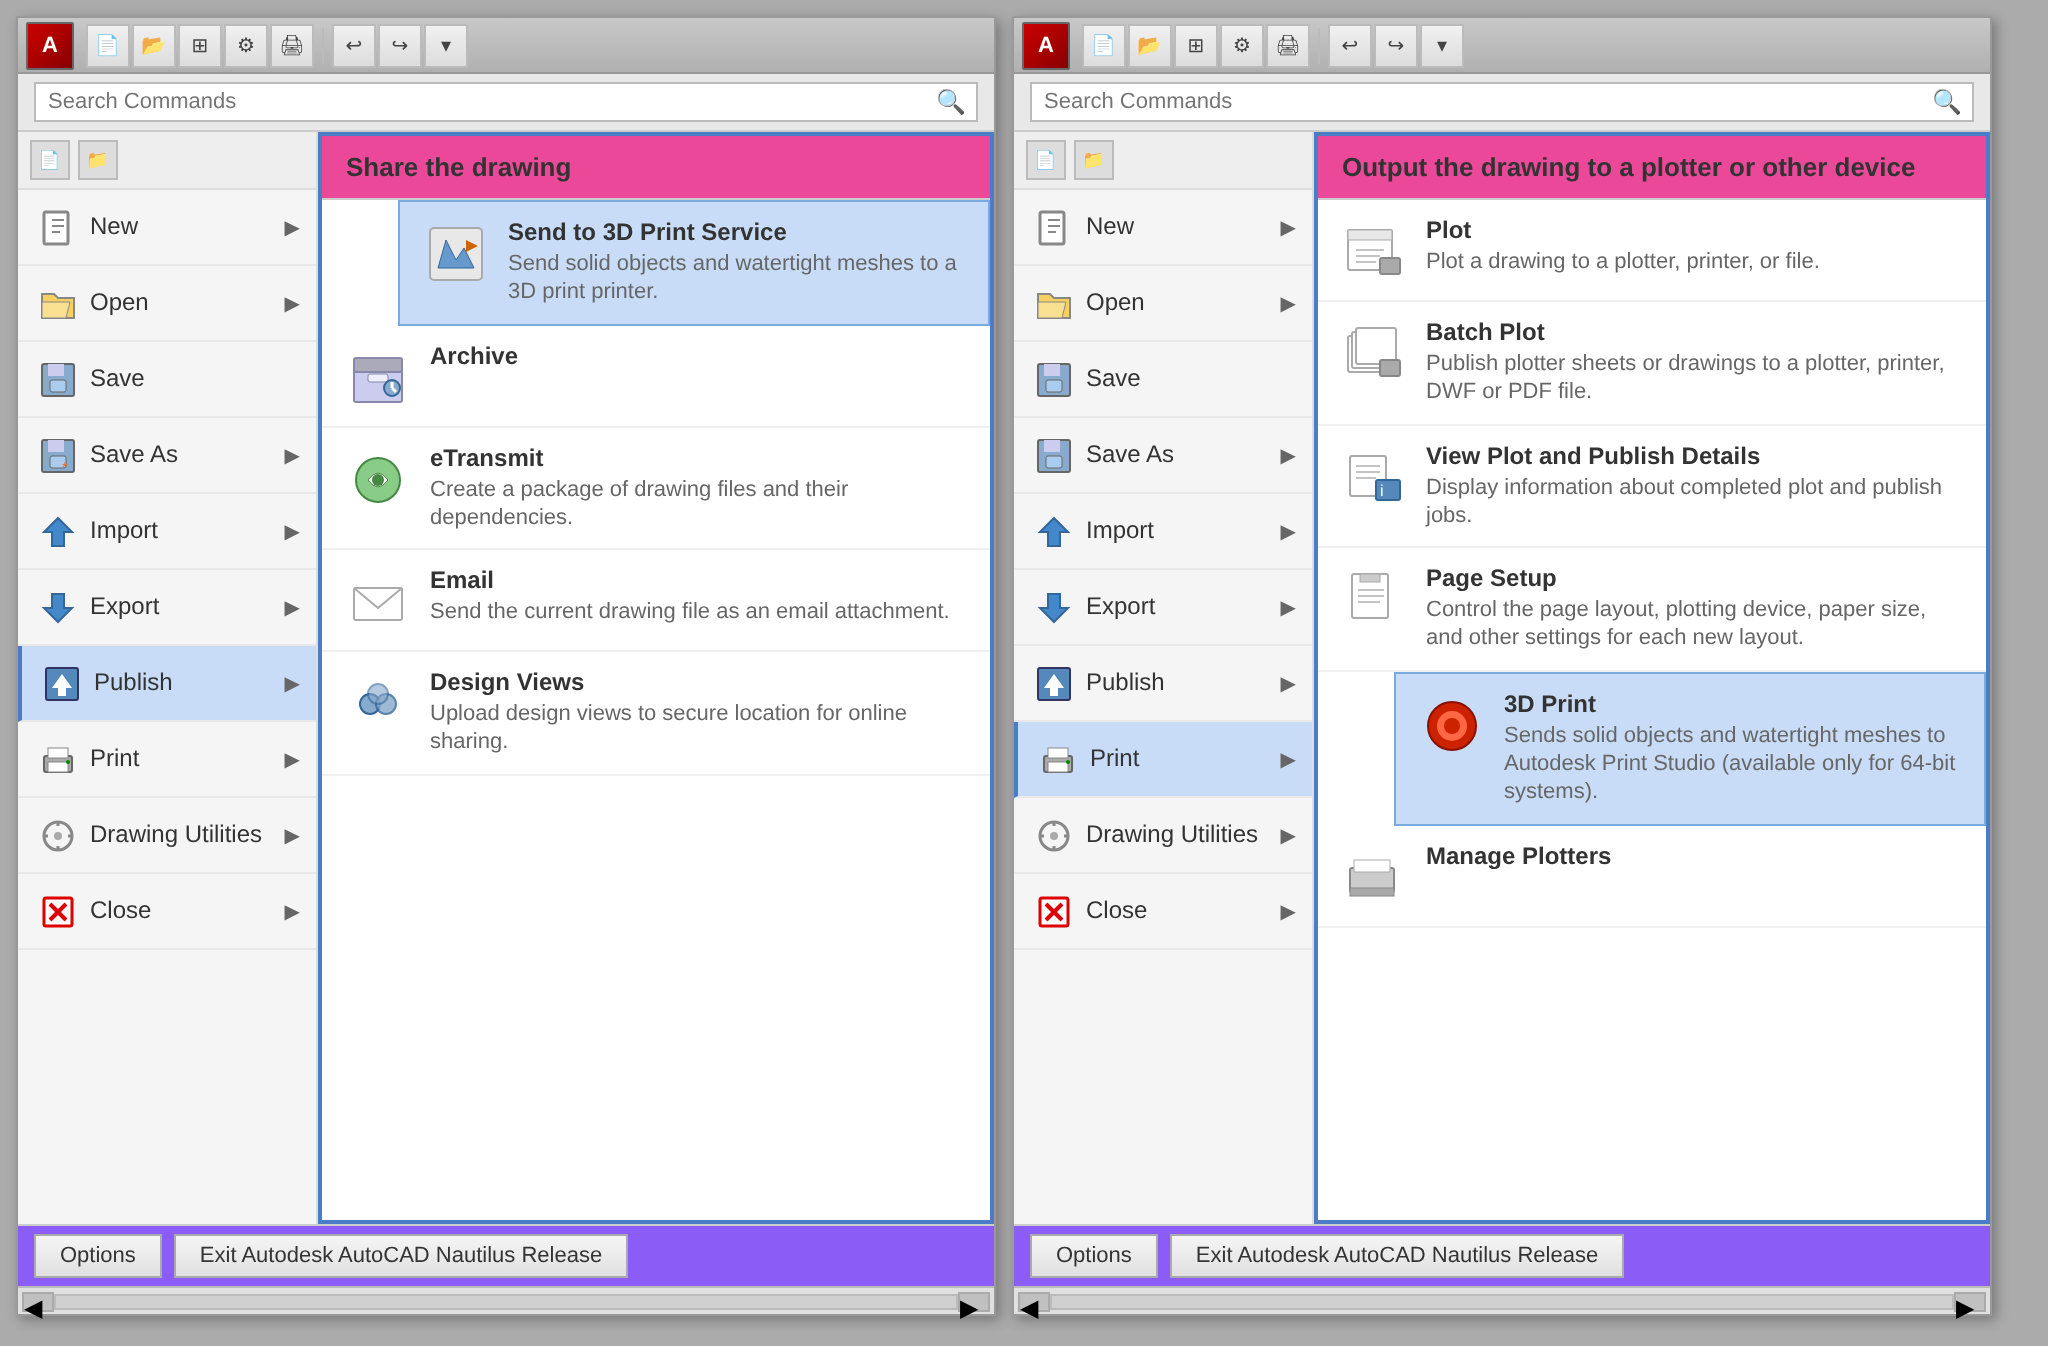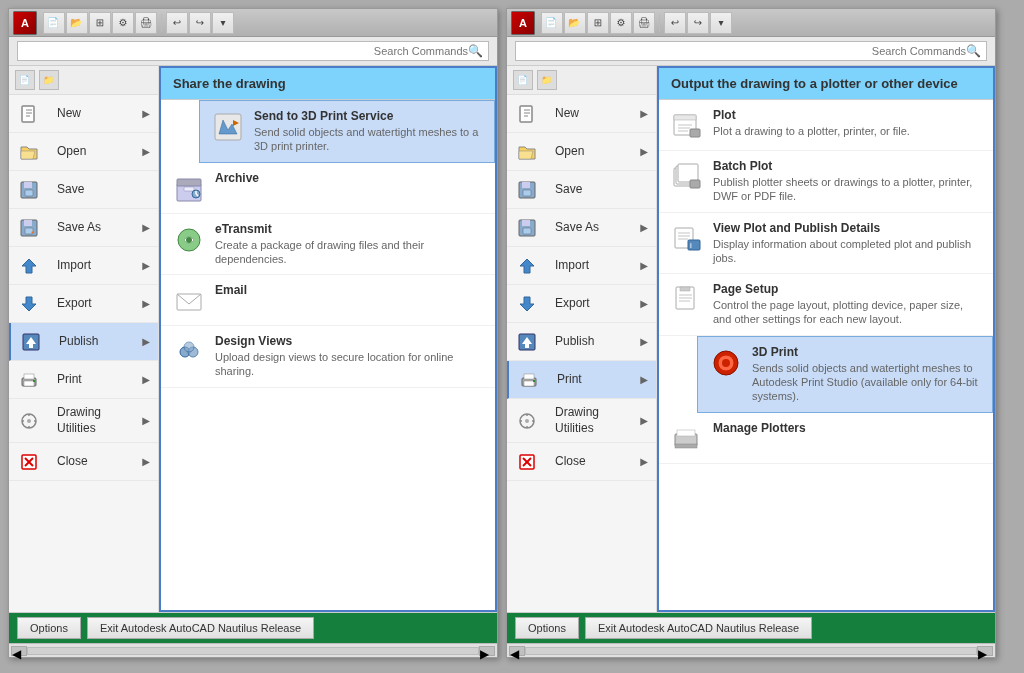--- a/index.html
+++ b/index.html
@@ -25,21 +25,20 @@
       box-shadow: 2px 2px 6px rgba(0,0,0,0.3);
     }
 
     .search-input {
       width: 100%;
       border: 1px solid #bbb;
       padding: 3px 6px;
       font-size: 11px;
       background: white;
       color: #999;
-      text-align: right;
     }
 
     .content-area {
       display: flex;
       flex: 1;
       overflow: hidden;
     }
 
     .sidebar {
       width: 150px;
@@ -47,21 +46,21 @@
       border-right: 1px solid #ddd;
       overflow-y: auto;
     }
 
     .sidebar-item {
       display: flex;
       align-items: center;
       padding: 6px 8px;
       cursor: pointer;
       border-bottom: 1px solid #e8e8e8;
-      gap: 16px;
+      gap: 4px;
       min-height: 38px;
     }
 
     .sidebar-item.active {
       background: #c8dcf8;
       border-left: 2px solid #4a7cc7;
     }
 
     .sidebar-item-icon {
       width: 24px;
@@ -86,21 +85,21 @@
 
     .main-content {
       flex: 1;
       background: white;
       border: 2px solid #4a7cc7;
       overflow-y: auto;
       padding: 0;
     }
 
     .section-header {
-      background: #7dd3fc;
+      background: #ec4899;
       padding: 8px 12px;
       font-size: 13px;
       font-weight: bold;
       color: #333;
       border-bottom: 1px solid #ccc;
     }
 
     .menu-item {
       display: flex;
       align-items: flex-start;
@@ -137,21 +136,21 @@
       margin-bottom: 2px;
     }
 
     .menu-item-desc {
       font-size: 11px;
       color: #666;
       line-height: 1.3;
     }
 
     .bottom-bar {
-      background: #15803d;
+      background: #8b5cf6;
       border-top: 1px solid #ccc;
       padding: 4px 8px;
       display: flex;
       align-items: flex-start;
       gap: 6px;
     }
 
     .btn {
       padding: 4px 12px;
       background: linear-gradient(to bottom, #f5f5f5, #e0e0e0);
@@ -408,20 +407,21 @@
 
       <div class="menu-item">
         <div class="menu-item-icon">
           <svg width="30" height="30" viewBox="0 0 30 30">
               <rect x="3" y="8" width="24" height="16" rx="1" fill="white" stroke="#aaa" stroke-width="1"></rect>
               <polyline points="3,8 15,18 27,8" fill="none" stroke="#aaa" stroke-width="1"></polyline>
             </svg>
         </div>
         <div class="menu-item-text">
           <div class="menu-item-title">Email</div>
+          <div class="menu-item-desc">Send the current drawing file as an email attachment.</div>
         </div>
       </div>
 
       <div class="menu-item">
         <div class="menu-item-icon">
           <svg width="30" height="30" viewBox="0 0 30 30">
               <circle cx="11" cy="15" r="5" fill="#88aacc" stroke="#336699" stroke-width="1"></circle>
               <circle cx="19" cy="15" r="5" fill="#88aacc" stroke="#336699" stroke-width="1" opacity="0.8"></circle>
               <circle cx="15" cy="10" r="5" fill="#88aacc" stroke="#336699" stroke-width="1" opacity="0.6"></circle>
             </svg>

